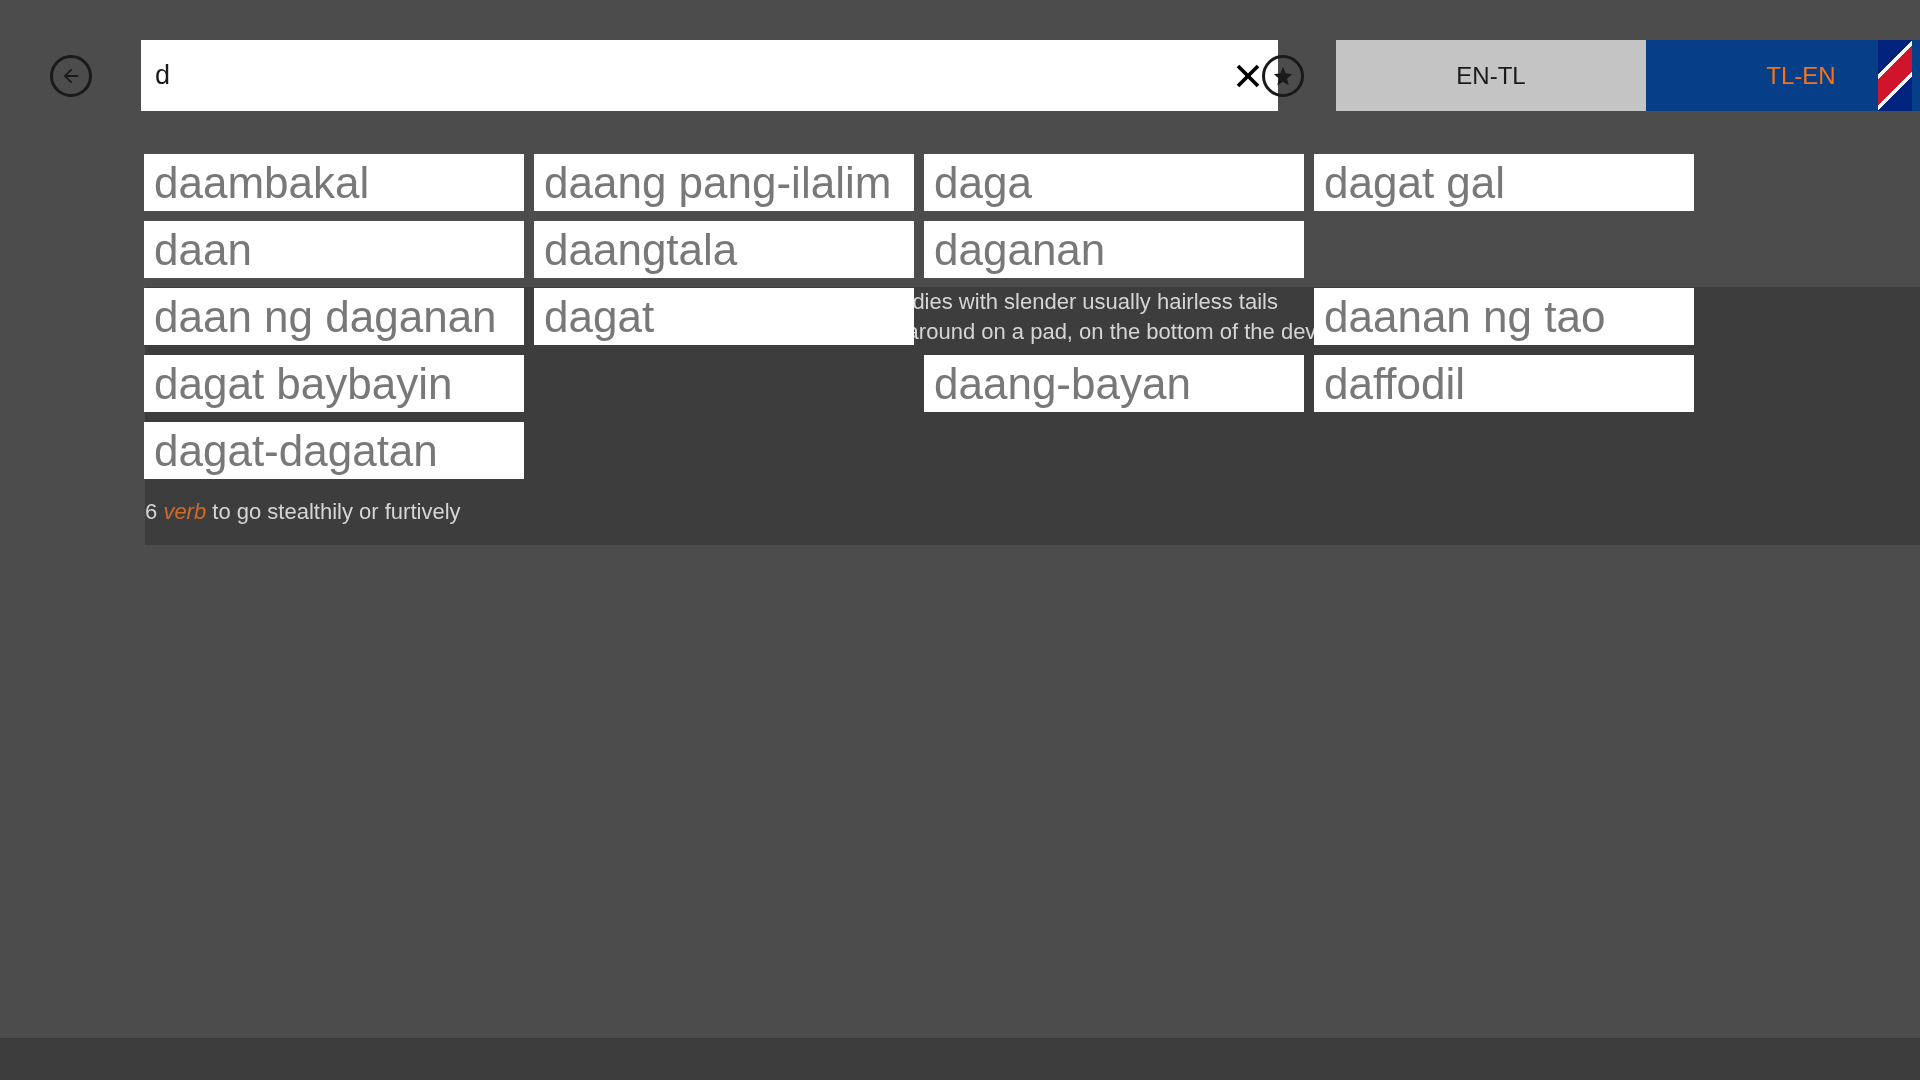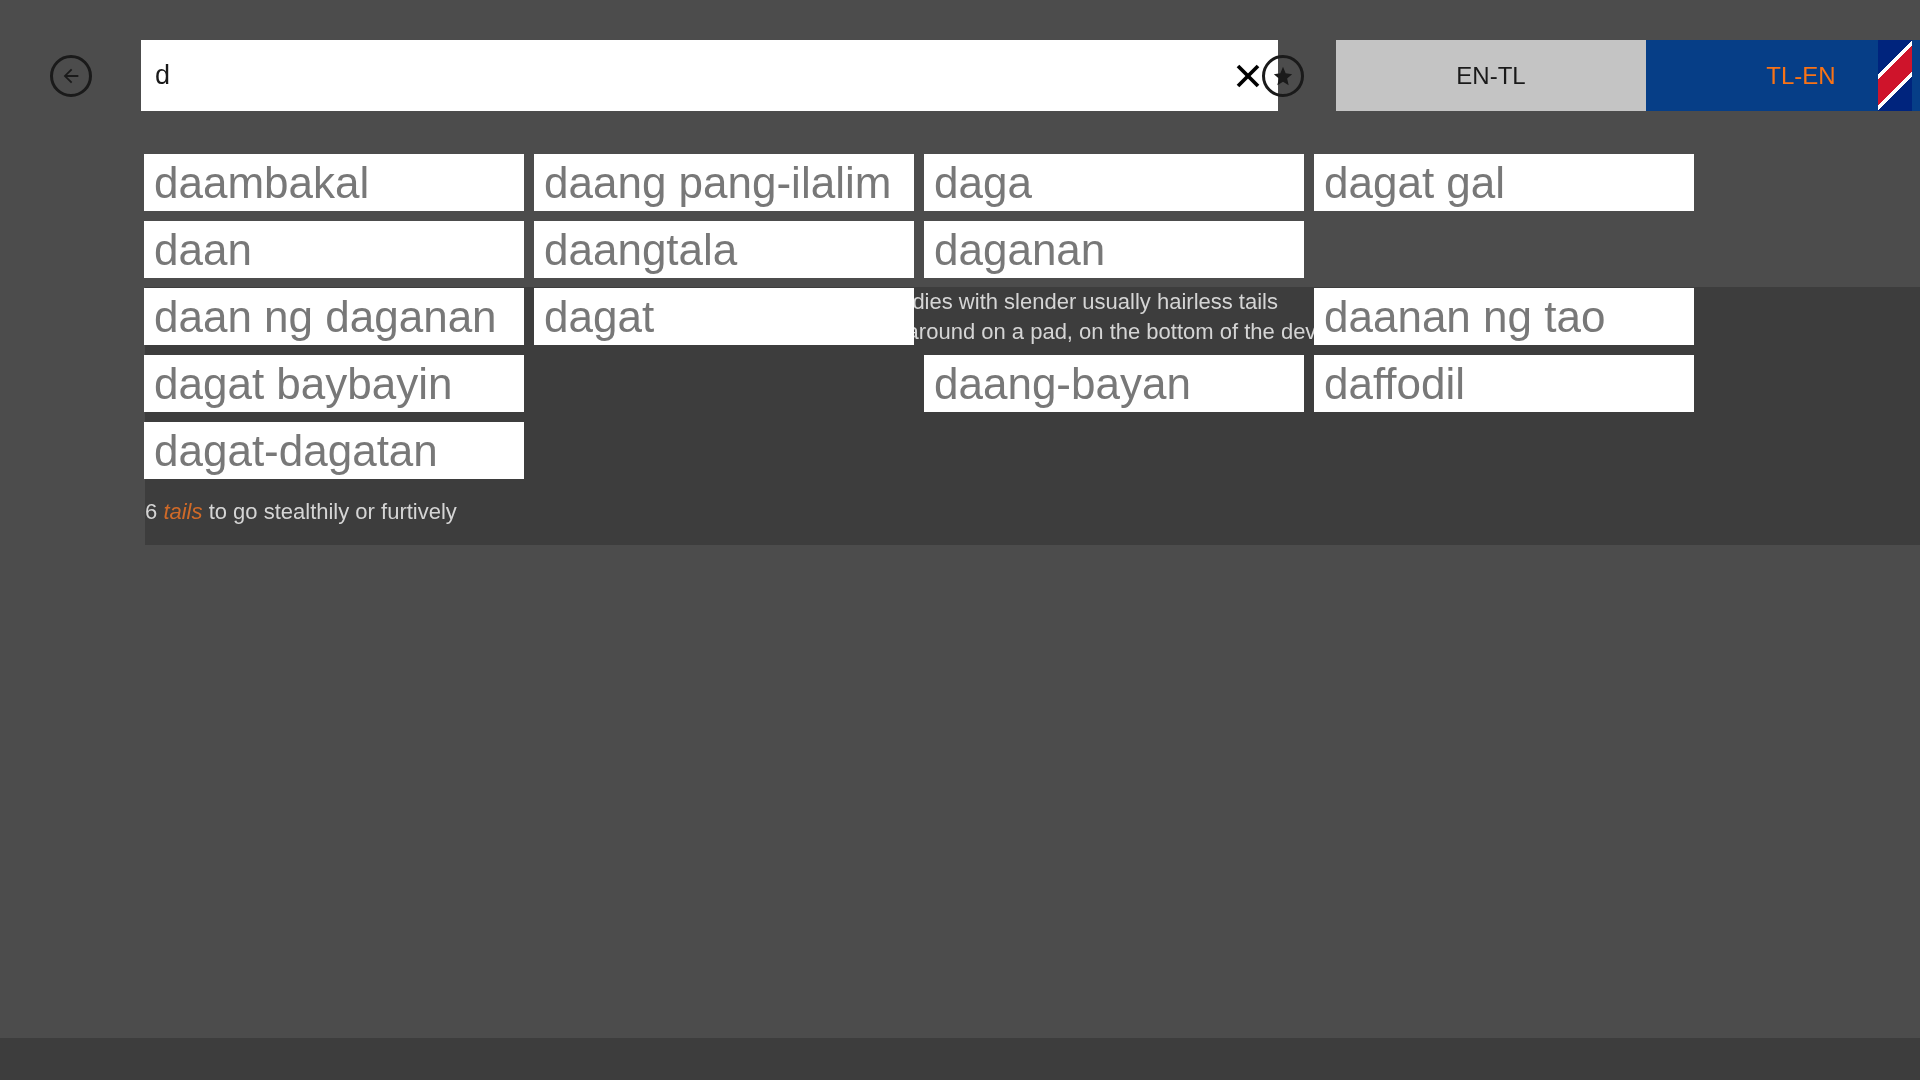--- a/index.html
+++ b/index.html
@@ -154,21 +154,21 @@
   <button class="lang-tab active">TL-EN</button>
 </div>
 <div class="flag-badge"></div>
 
 <div class="definition-panel">
   <div class="def-line" style="text-align:right;padding-right:620px">ated bodies with slender usually hairless tails</div>
   <div class="def-line" style="text-align:right;padding-right:430px">it around on a pad, on the bottom of the device is a ball that</div>
   <div style="height:150px"></div>
   <div class="def-line">
     <span>6</span>
-    <span class="pos">tails</span>
+    <span class="pos">verb</span>
     <span>to go stealthily or furtively</span>
   </div>
 </div>
 
 <div class="suggestions">
   <button class="sugg-item">daambakal</button>
   <button class="sugg-item">daang pang-ilalim</button>
   <button class="sugg-item">daga</button>
   <button class="sugg-item">dagat gal</button>
 

